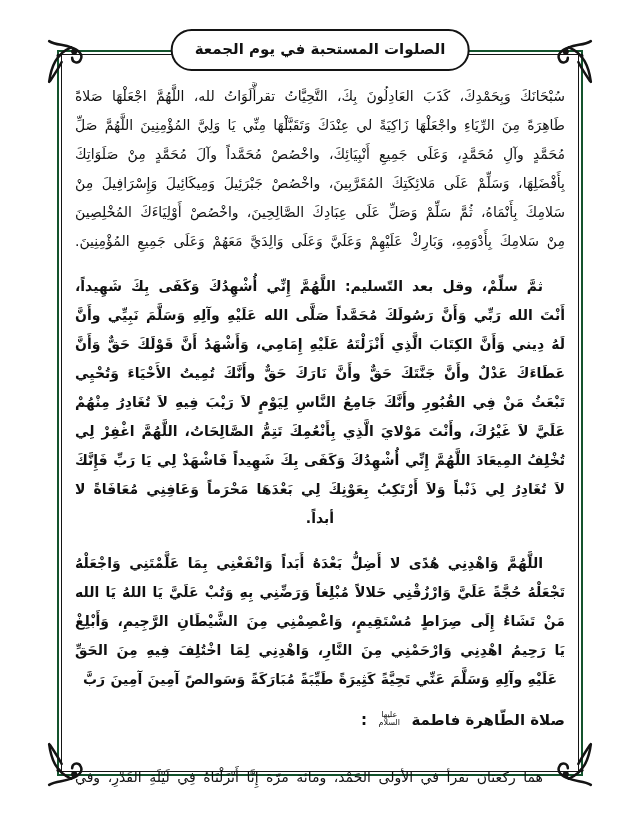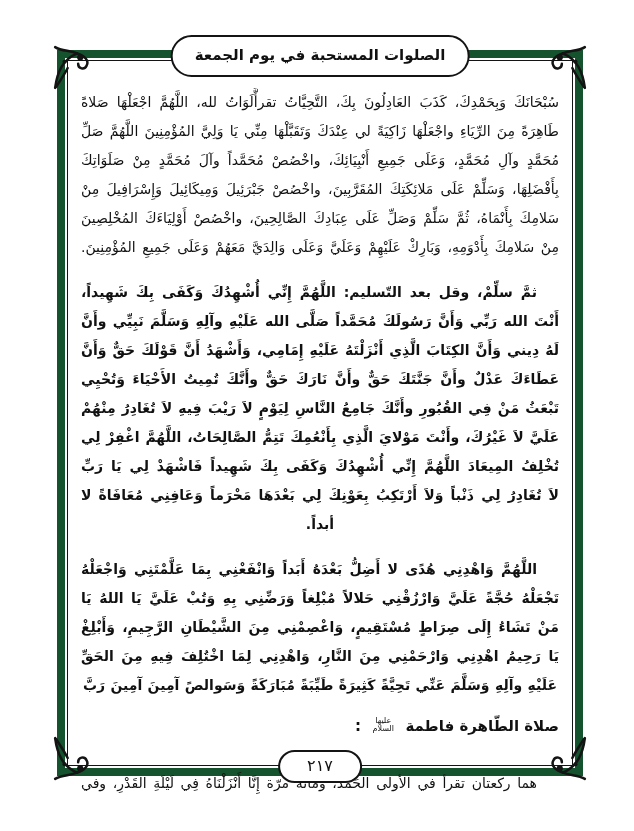--- a/index.html
+++ b/index.html
@@ -4,21 +4,21 @@
 <style>
   * { margin:0; padding:0; box-sizing:border-box; }
   html,body { background:#e8e8e8; }
   .page {
     position:relative; width:634px; height:831px; background:#ffffff;
     font-family:"DejaVu Sans", sans-serif; color:#111; overflow:hidden;
     margin:0 auto;
   }
   .frame {
     position:absolute; left:57px; top:50px; width:526px; height:726px;
-    border:8px solid #14532d; background:#fff;
+    border:2px solid #14532d; background:#fff;
   }
   .frame-inner {
     position:absolute; inset:2px; border:1px solid #141414; pointer-events:none;
   }
   .corner { position:absolute; width:46px; height:46px; z-index:2; }
   .corner.tl { top:-13px; left:-13px; }
   .corner.tr { top:-13px; right:-13px; transform:scaleX(-1); }
   .corner.bl { bottom:-13px; left:-13px; transform:scaleY(-1); }
   .corner.br { bottom:-13px; right:-13px; transform:scale(-1,-1); }
 
@@ -149,17 +149,14 @@
         <span>:</span>
       </div>
 
       <div class="closing">
           <div class="paragraph">
             <div class="line indent fill">هما ركعتان تقرأ في الأولى الحَمْد، ومائة مرّة إِنَّا أَنْزَلْنَاهُ فِي لَيْلَةِ القَدْرِ، وفي</div>
           </div>
         </div>
     </div>
 
-    <div class="page-pill">
-      <span>٢١٧</span>
-    </div>
   </div>
 </div>
 
 </body></html>

